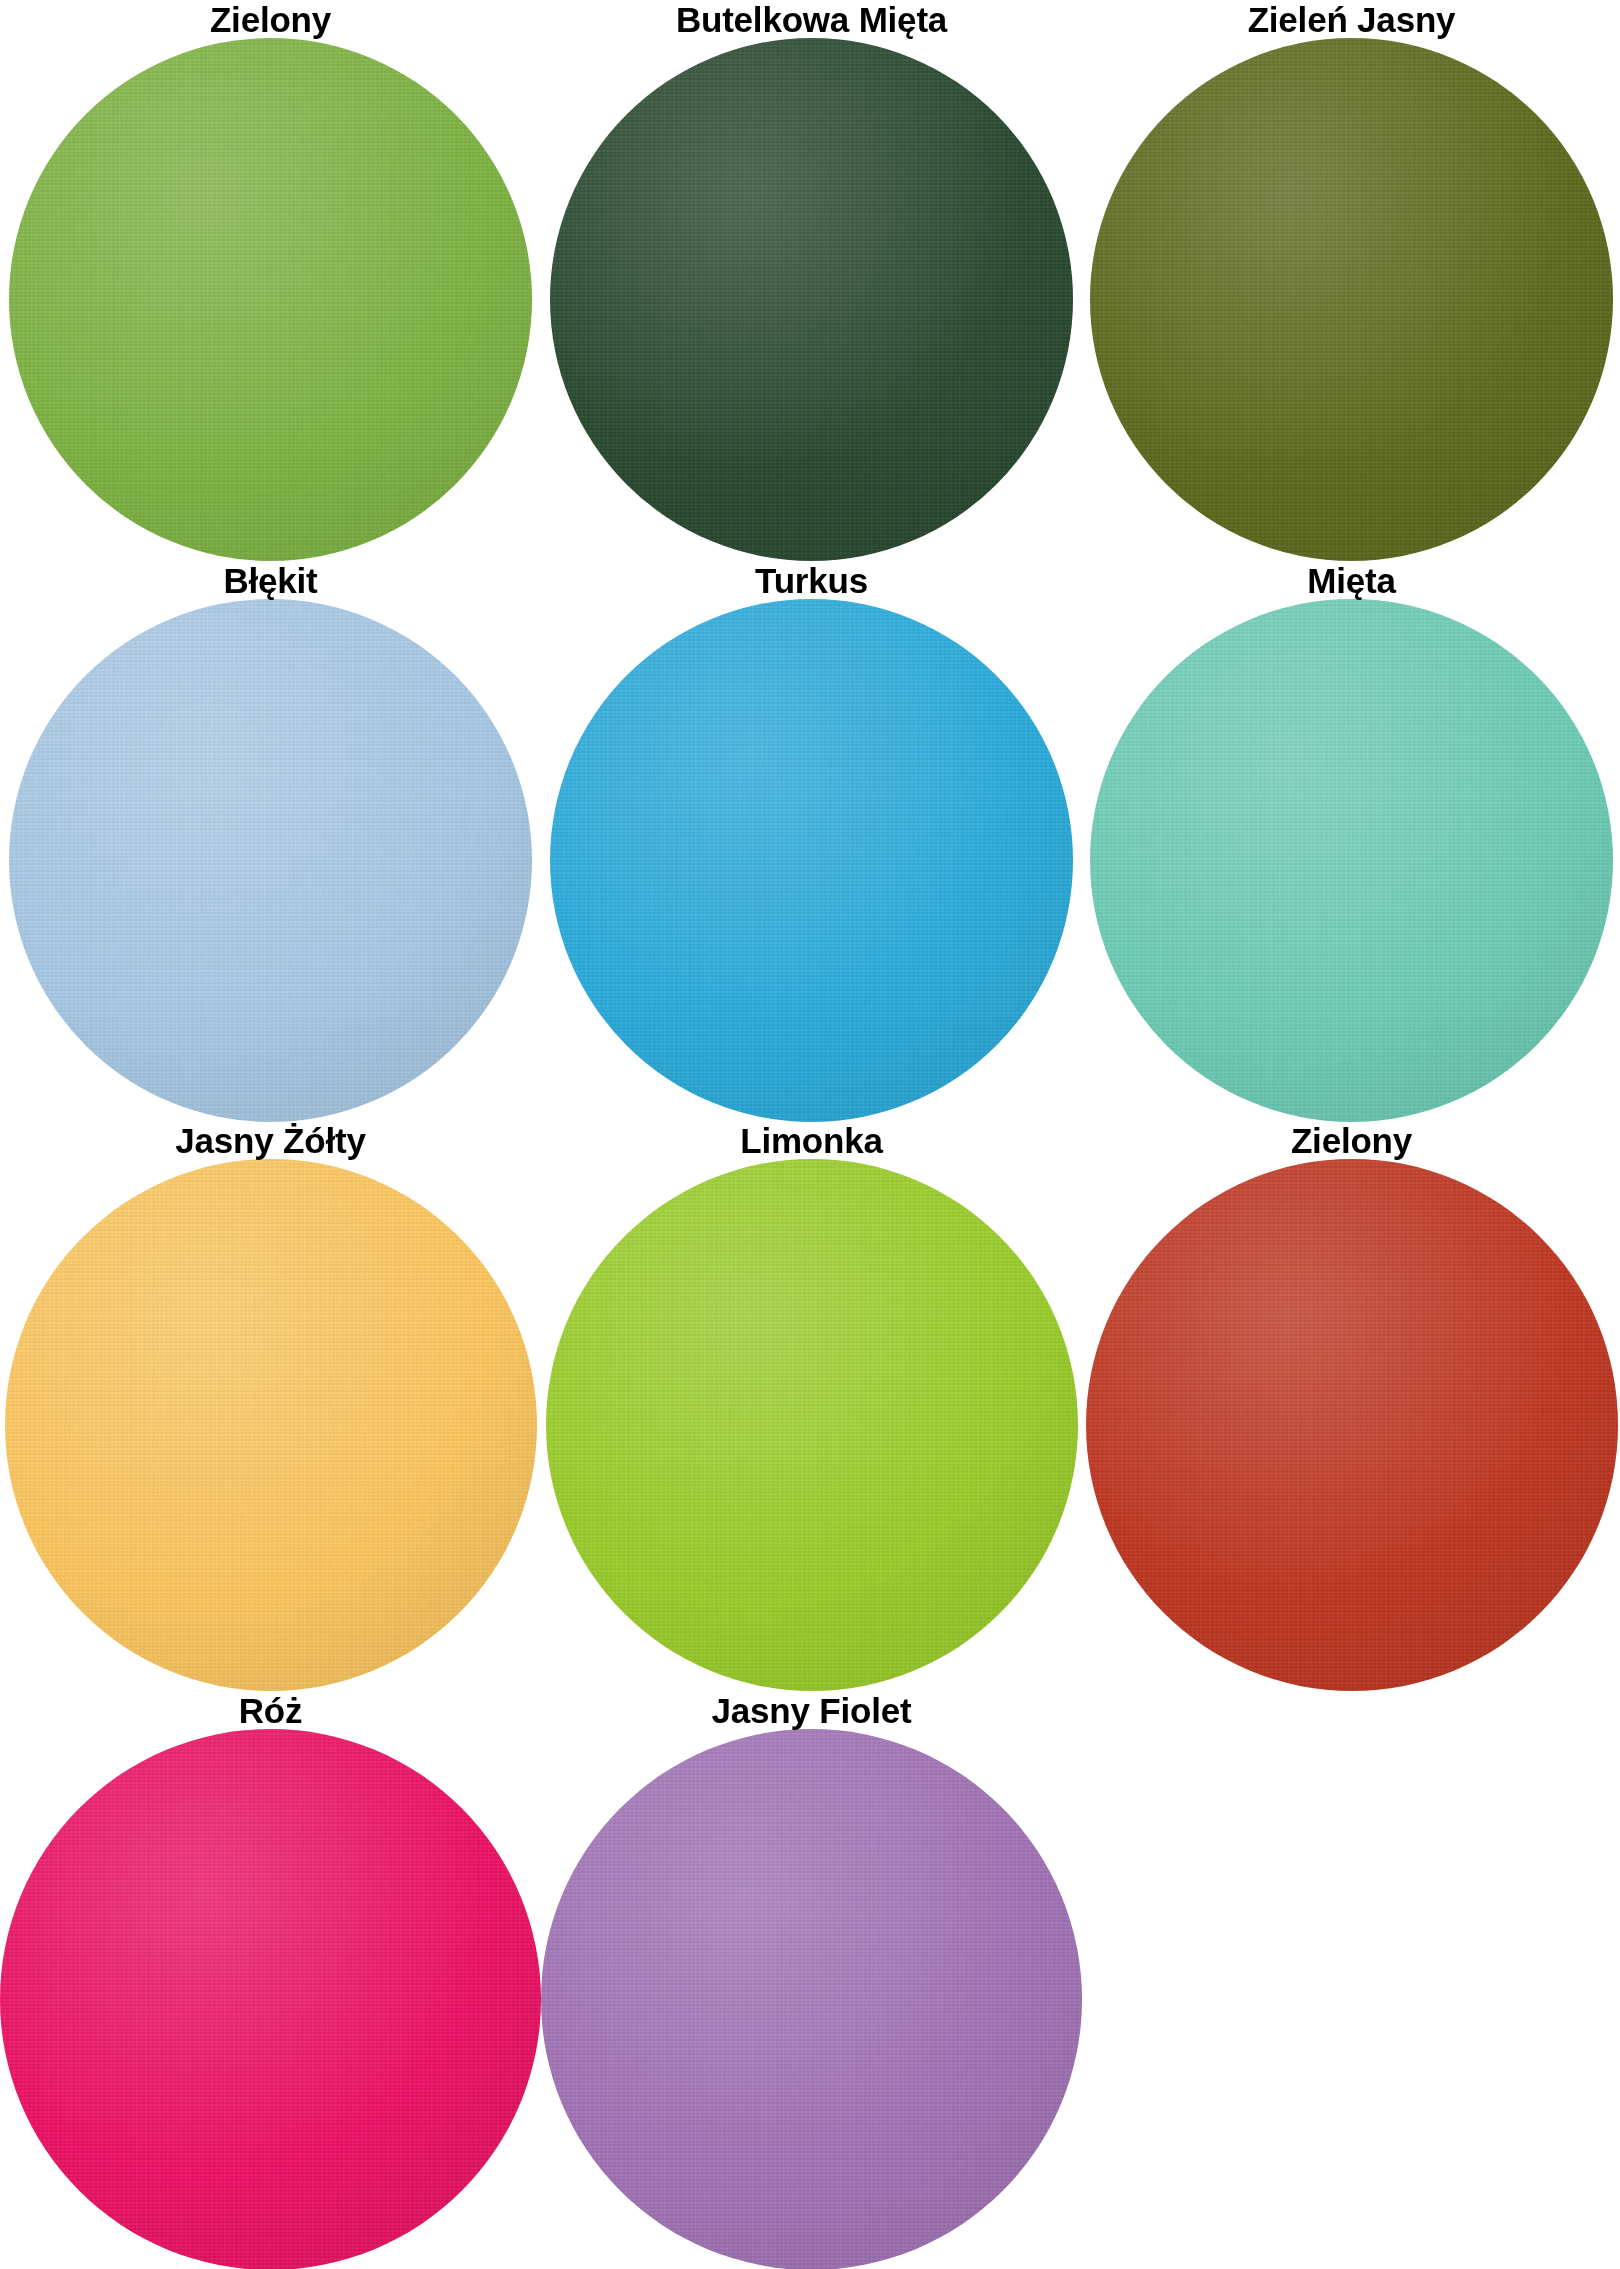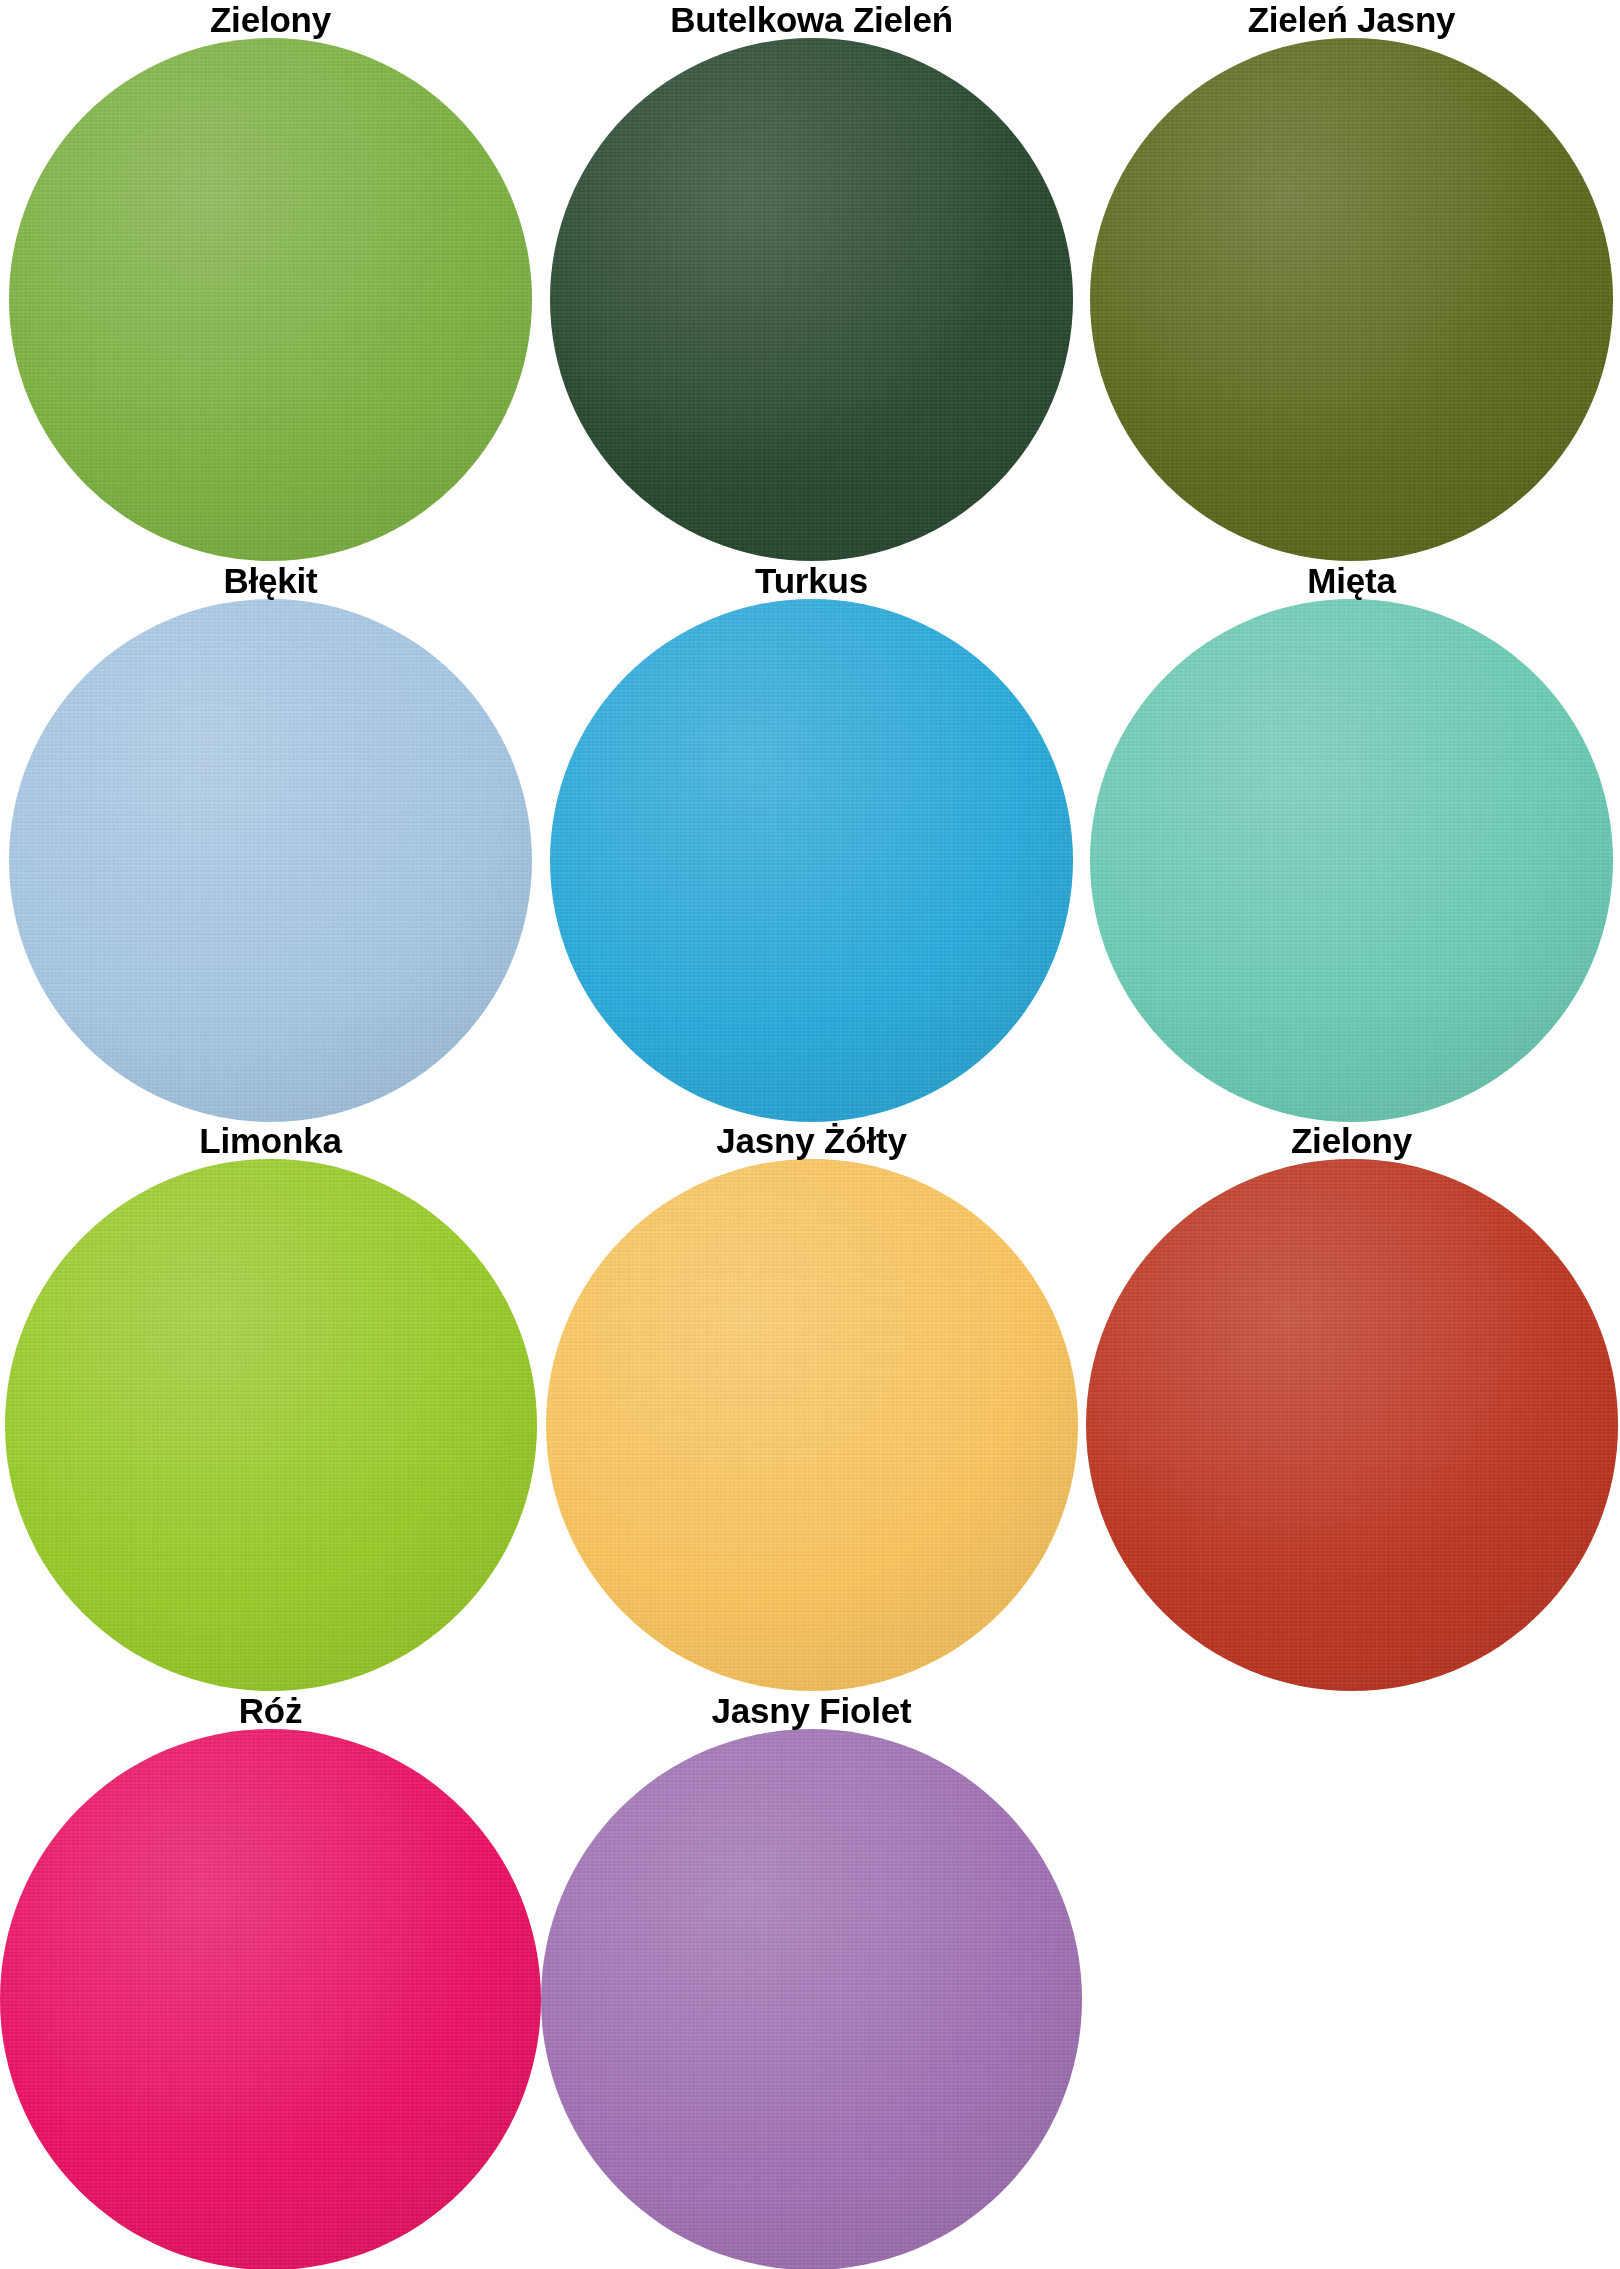--- a/index.html
+++ b/index.html
@@ -118,21 +118,21 @@
 <body>
 
 <div id="swatch-grid">
     <div class="swatch-cell row-1">
       <div class="swatch-label">Zielony</div>
       <div class="swatch-disc-wrap">
         <div class="swatch-disc" style="background-color: rgb(126, 179, 67);"></div>
       </div>
     </div>
     <div class="swatch-cell row-1">
-      <div class="swatch-label">Butelkowa Zieleń</div>
+      <div class="swatch-label">Butelkowa Mięta</div>
       <div class="swatch-disc-wrap">
         <div class="swatch-disc" style="background-color: rgb(42, 74, 49);"></div>
       </div>
     </div>
     <div class="swatch-cell row-1">
       <div class="swatch-label">Zieleń Jasny</div>
       <div class="swatch-disc-wrap">
         <div class="swatch-disc" style="background-color: rgb(94, 107, 30);"></div>
       </div>
     </div>
@@ -148,29 +148,29 @@
         <div class="swatch-disc" style="background-color: rgb(43, 171, 219);"></div>
       </div>
     </div>
     <div class="swatch-cell row-2">
       <div class="swatch-label">Mięta</div>
       <div class="swatch-disc-wrap">
         <div class="swatch-disc" style="background-color: rgb(109, 204, 181);"></div>
       </div>
     </div>
     <div class="swatch-cell row-3">
+      <div class="swatch-label">Jasny Żółty</div>
+      <div class="swatch-disc-wrap">
+        <div class="swatch-disc" style="background-color: rgb(251, 198, 95);"></div>
+      </div>
+    </div>
+    <div class="swatch-cell row-3">
       <div class="swatch-label">Limonka</div>
       <div class="swatch-disc-wrap">
         <div class="swatch-disc" style="background-color: rgb(154, 205, 43);"></div>
-      </div>
-    </div>
-    <div class="swatch-cell row-3">
-      <div class="swatch-label">Jasny Żółty</div>
-      <div class="swatch-disc-wrap">
-        <div class="swatch-disc" style="background-color: rgb(251, 198, 95);"></div>
       </div>
     </div>
     <div class="swatch-cell row-3">
       <div class="swatch-label">Zielony</div>
       <div class="swatch-disc-wrap">
         <div class="swatch-disc" style="background-color: rgb(191, 56, 35);"></div>
       </div>
     </div>
     <div class="swatch-cell row-4">
       <div class="swatch-label">Róż</div>

